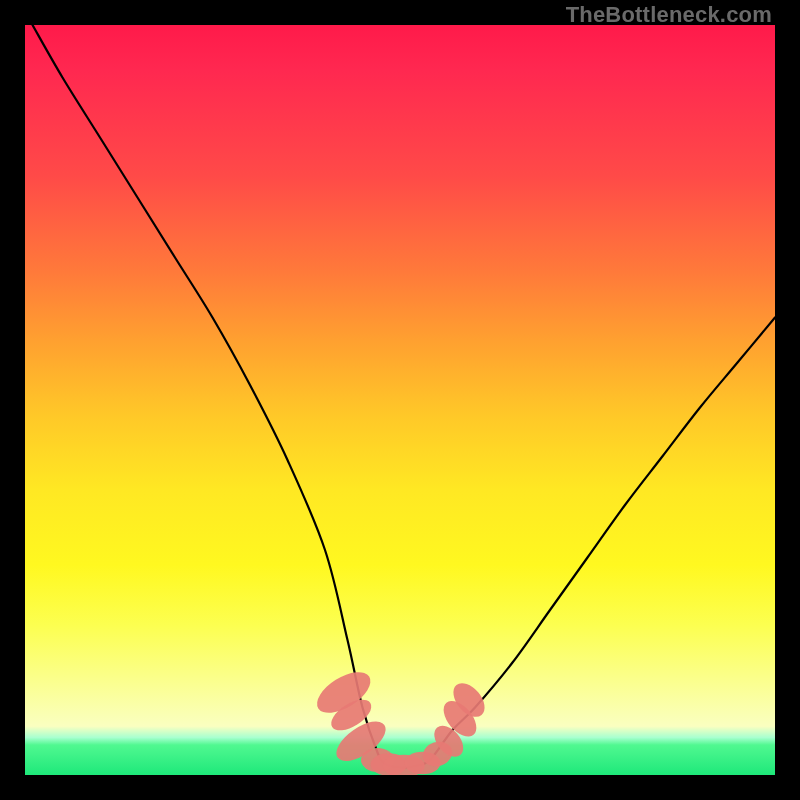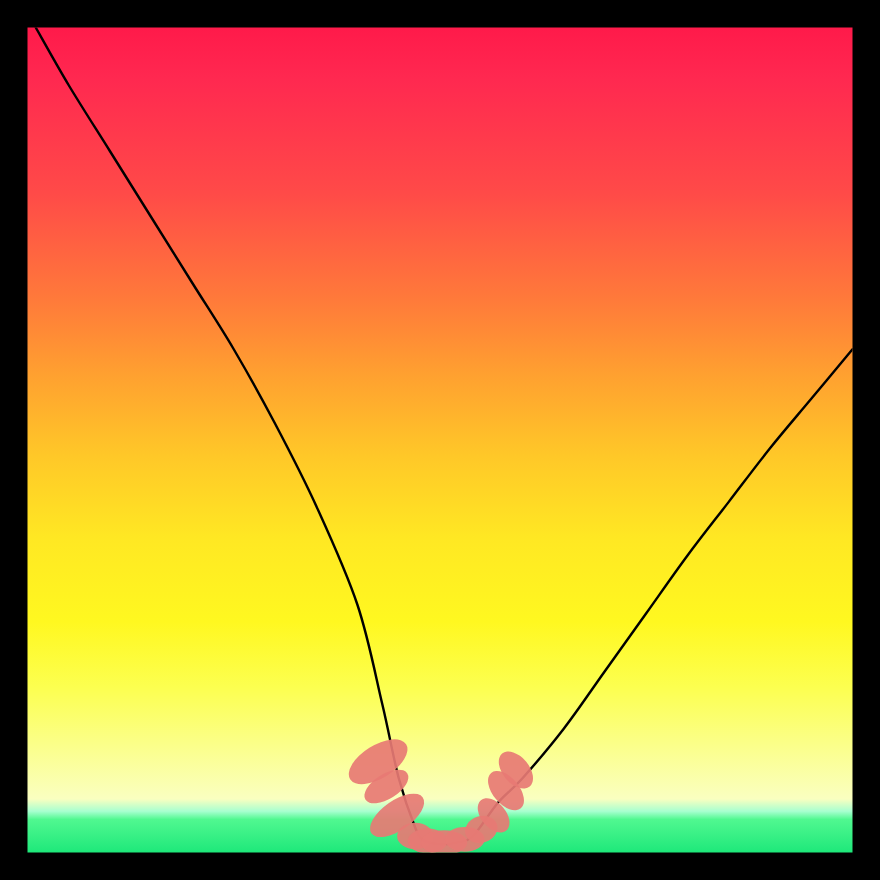--- a/index.html
+++ b/index.html
@@ -54,20 +54,21 @@
     left: 0;
     top: 0;
     width: 750px;
     height: 750px;
   }
 </style>
 </head>
 <body>
 
 <div class="chart-container">
+  <div class="watermark">TheBottleneck.com</div>
   <div class="plot-area">
     <svg class="curve" viewBox="0 0 750 750" preserveAspectRatio="none">
       <path id="curve-path" fill="none" stroke="#000000" stroke-width="2.2" stroke-linecap="round" stroke-linejoin="round" d="M 7.50 0.00 C 12.50 8.75, 26.25 33.75, 37.50 52.50 C 48.75 71.25, 62.50 92.50, 75.00 112.50 C 87.50 132.50, 100.00 152.50, 112.50 172.50 C 125.00 192.50, 137.50 212.50, 150.00 232.50 C 162.50 252.50, 175.00 271.25, 187.50 292.50 C 200.00 313.75, 212.50 336.25, 225.00 360.00 C 237.50 383.75, 250.00 407.50, 262.50 435.00 C 275.00 462.50, 290.00 495.00, 300.00 525.00 C 310.00 555.00, 316.25 588.75, 322.50 615.00 C 328.75 641.25, 332.50 663.75, 337.50 682.50 C 342.50 701.25, 348.75 718.13, 352.50 727.50 C 356.25 736.88, 356.25 736.25, 360.00 738.75 C 363.75 741.25, 370.00 742.13, 375.00 742.50 C 380.00 742.88, 385.00 742.25, 390.00 741.00 C 395.00 739.75, 398.75 741.00, 405.00 735.00 C 411.25 729.00, 420.00 713.75, 427.50 705.00 C 435.00 696.25, 440.00 693.75, 450.00 682.50 C 460.00 671.25, 475.00 653.75, 487.50 637.50 C 500.00 621.25, 512.50 602.50, 525.00 585.00 C 537.50 567.50, 550.00 550.00, 562.50 532.50 C 575.00 515.00, 587.50 496.88, 600.00 480.00 C 612.50 463.13, 625.00 447.50, 637.50 431.25 C 650.00 415.00, 662.50 398.13, 675.00 382.50 C 687.50 366.88, 700.00 352.50, 712.50 337.50 C 725.00 322.50, 743.75 300.00, 750.00 292.50"></path>
       <g id="markers">
           <ellipse cx="318.75" cy="667.50" rx="15.00" ry="30.00" fill="#e77a74" fill-opacity="0.92" transform="rotate(58 318.75 667.50)"></ellipse>
           <ellipse cx="326.25" cy="690.00" rx="11.25" ry="22.50" fill="#e77a74" fill-opacity="0.92" transform="rotate(58 326.25 690.00)"></ellipse>
           <ellipse cx="336.00" cy="716.25" rx="13.50" ry="28.50" fill="#e77a74" fill-opacity="0.92" transform="rotate(55 336.00 716.25)"></ellipse>
           <ellipse cx="352.50" cy="735.00" rx="16.50" ry="12.00" fill="#e77a74" fill-opacity="0.92"></ellipse>
           <ellipse cx="363.75" cy="739.50" rx="18.00" ry="11.25" fill="#e77a74" fill-opacity="0.92"></ellipse>
           <ellipse cx="378.75" cy="741.00" rx="21.00" ry="11.25" fill="#e77a74" fill-opacity="0.92"></ellipse>

